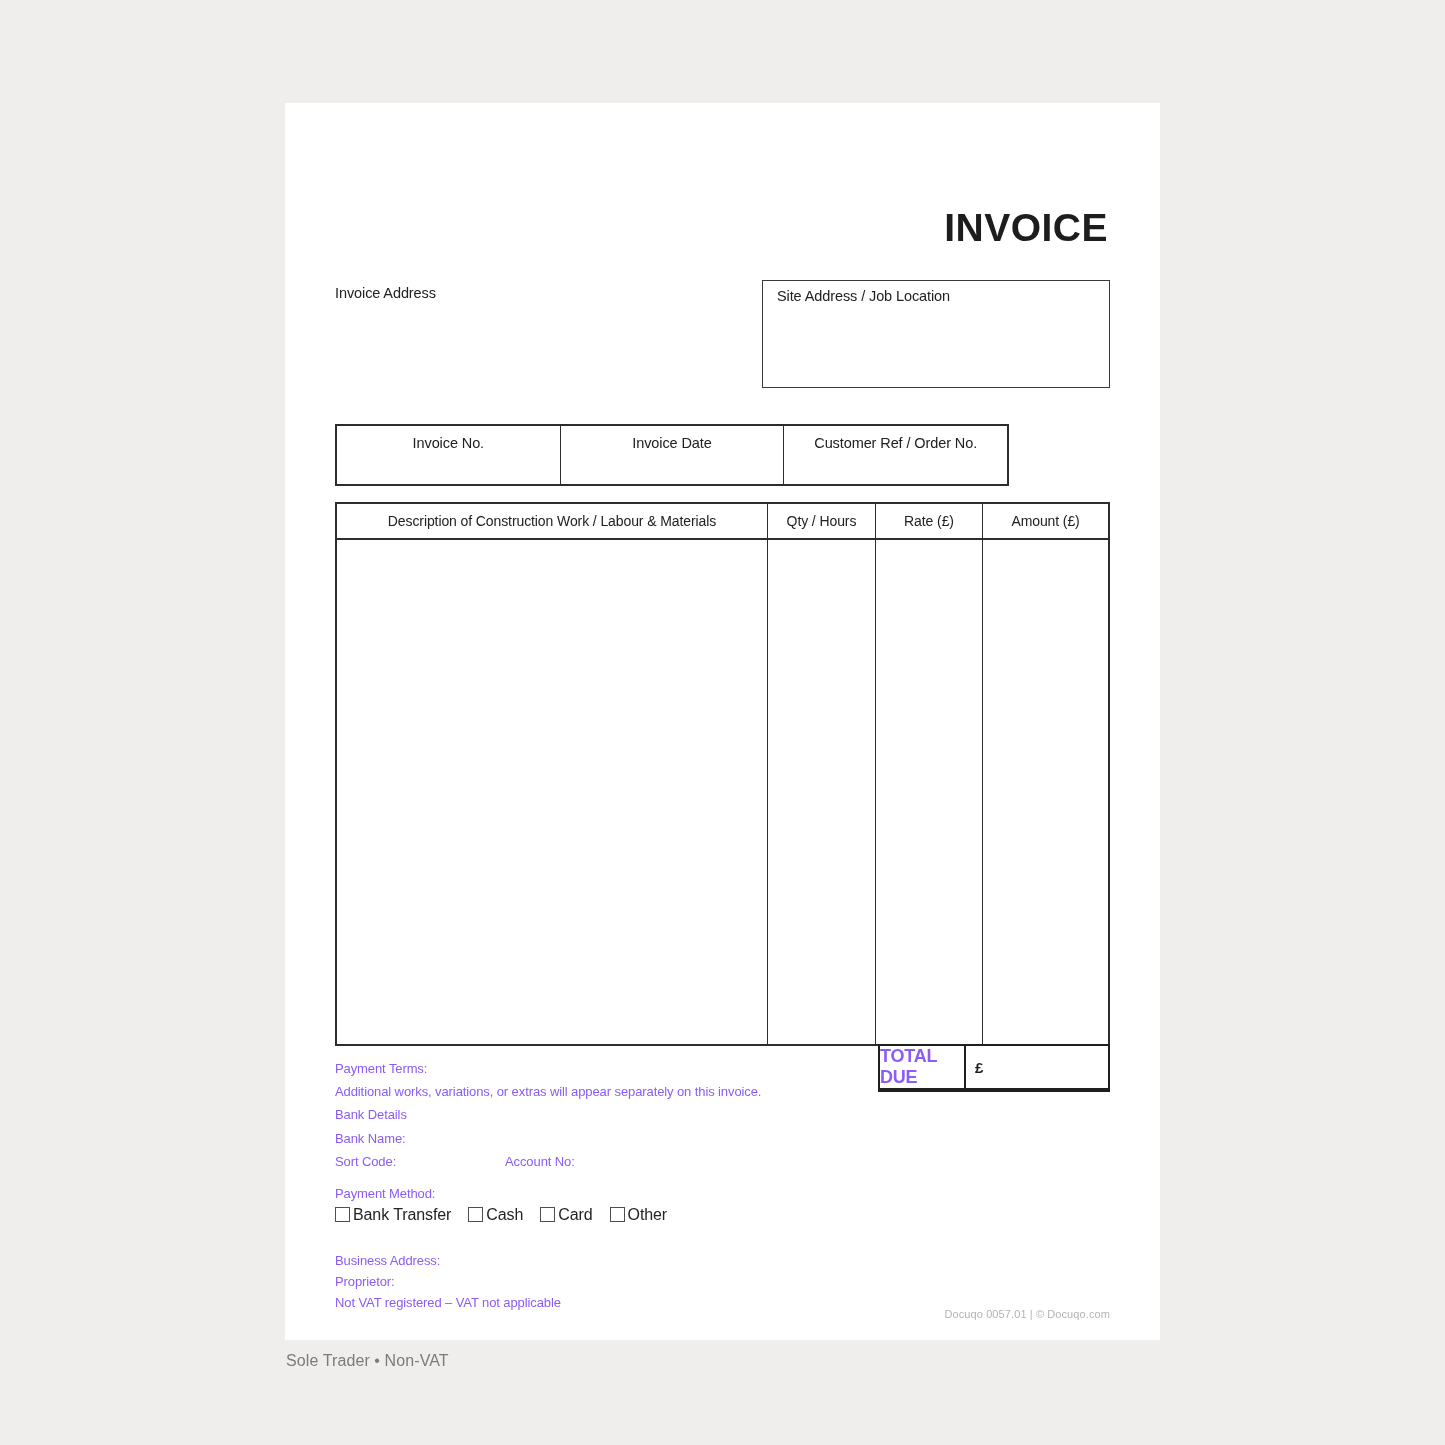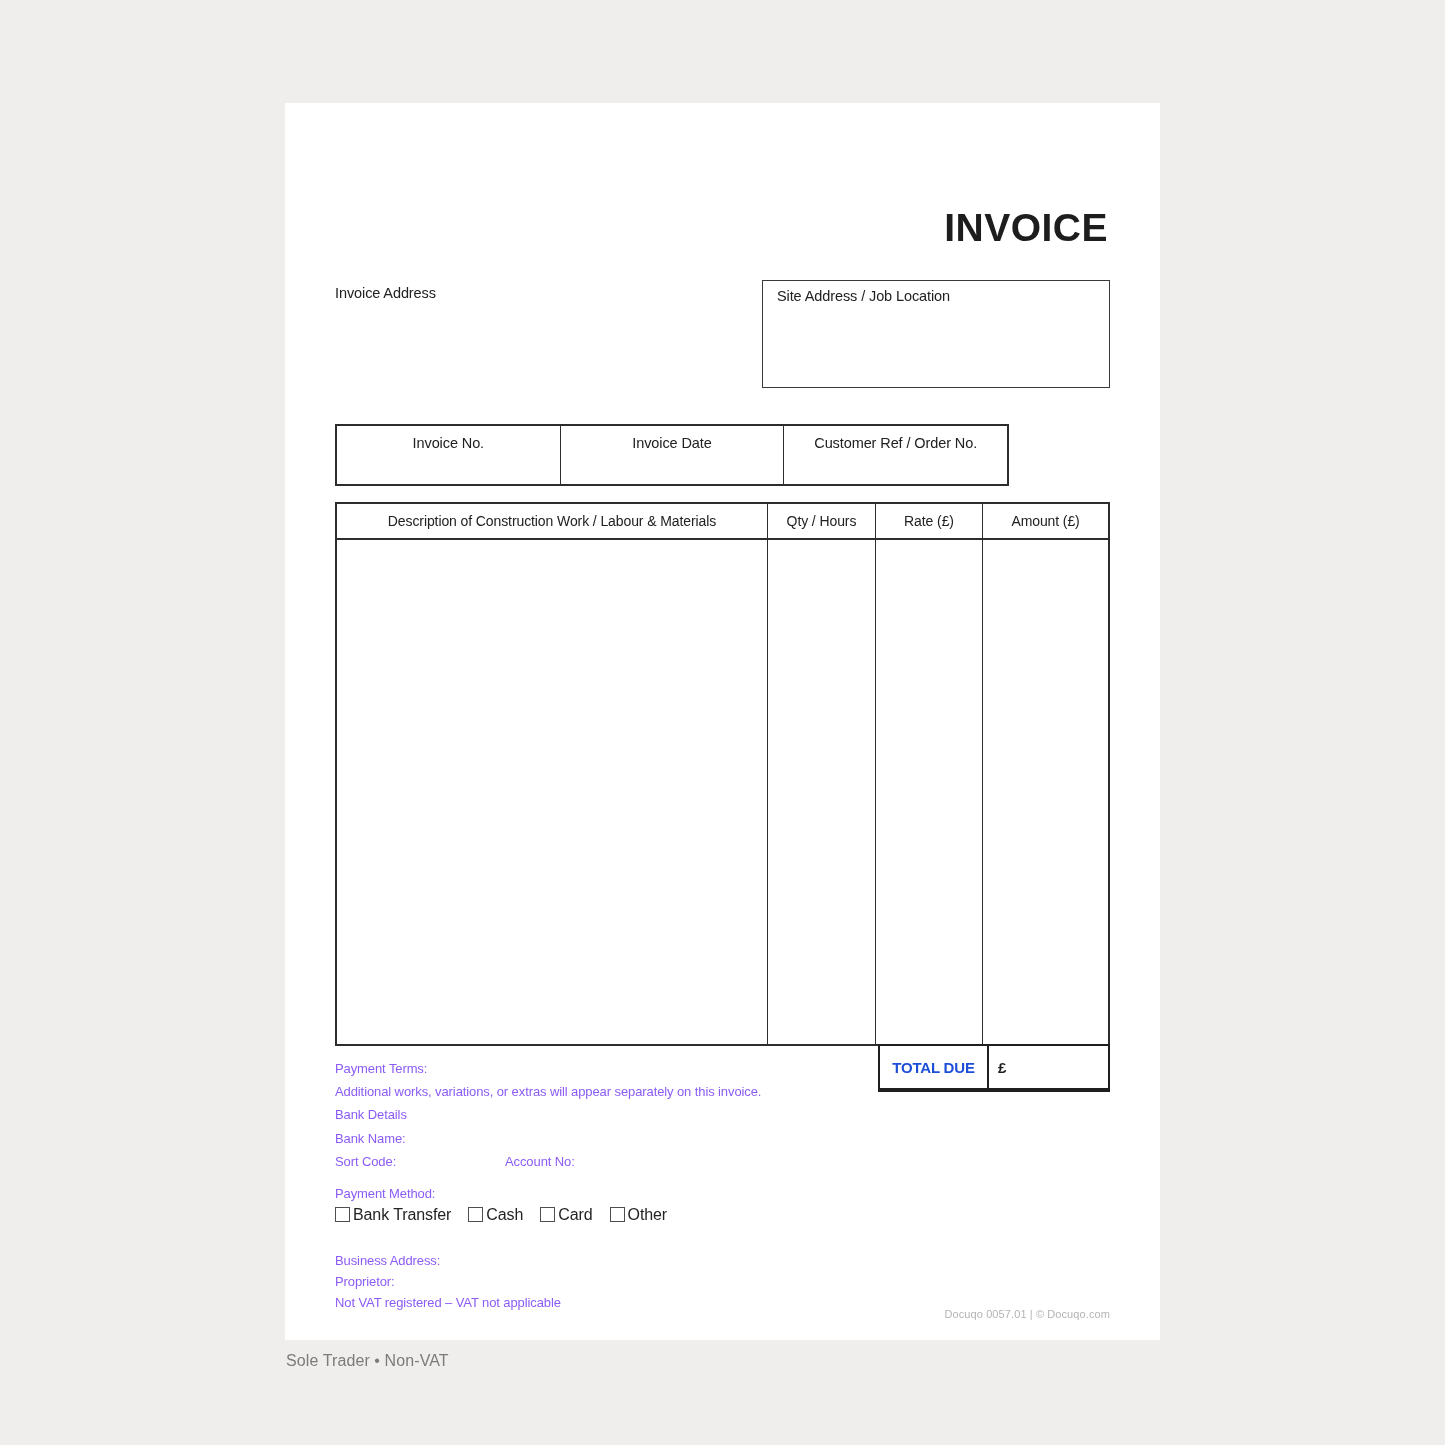--- a/index.html
+++ b/index.html
@@ -50,23 +50,23 @@
   .items-head .cell {
     display:flex; align-items:center; justify-content:center;
     font-size:14px; letter-spacing:-0.1px; text-align:center;
   }
   .total-row {
     position:absolute; left:593px; top:941px; width:232px; height:48px;
     border:2px solid #1f1f1f; border-bottom-width:4px;
     display:flex; background:#fff;
   }
   .total-label-cell {
-    width:109px; border-right:2px solid #1f1f1f;
+    width:86px; border-right:2px solid #1f1f1f;
     display:flex; align-items:center; justify-content:center;
-    font-weight:700; font-size:15px; letter-spacing:-0.2px; color:#1d4ed8;
+    font-weight:700; font-size:18px; letter-spacing:-0.2px; color:#8b5cf6;
   }
   .total-amount-cell {
     flex:1; display:flex; align-items:center; padding-left:9px;
     font-weight:700; font-size:15px; color:#1d1d1d;
   }
   .line {
     position:absolute; left:50px; font-size:13px; letter-spacing:-0.1px;
     color:#8b5cf6; line-height:18px; white-space:nowrap;
   }
   .line .second { position:absolute; left:170px; top:0; }

